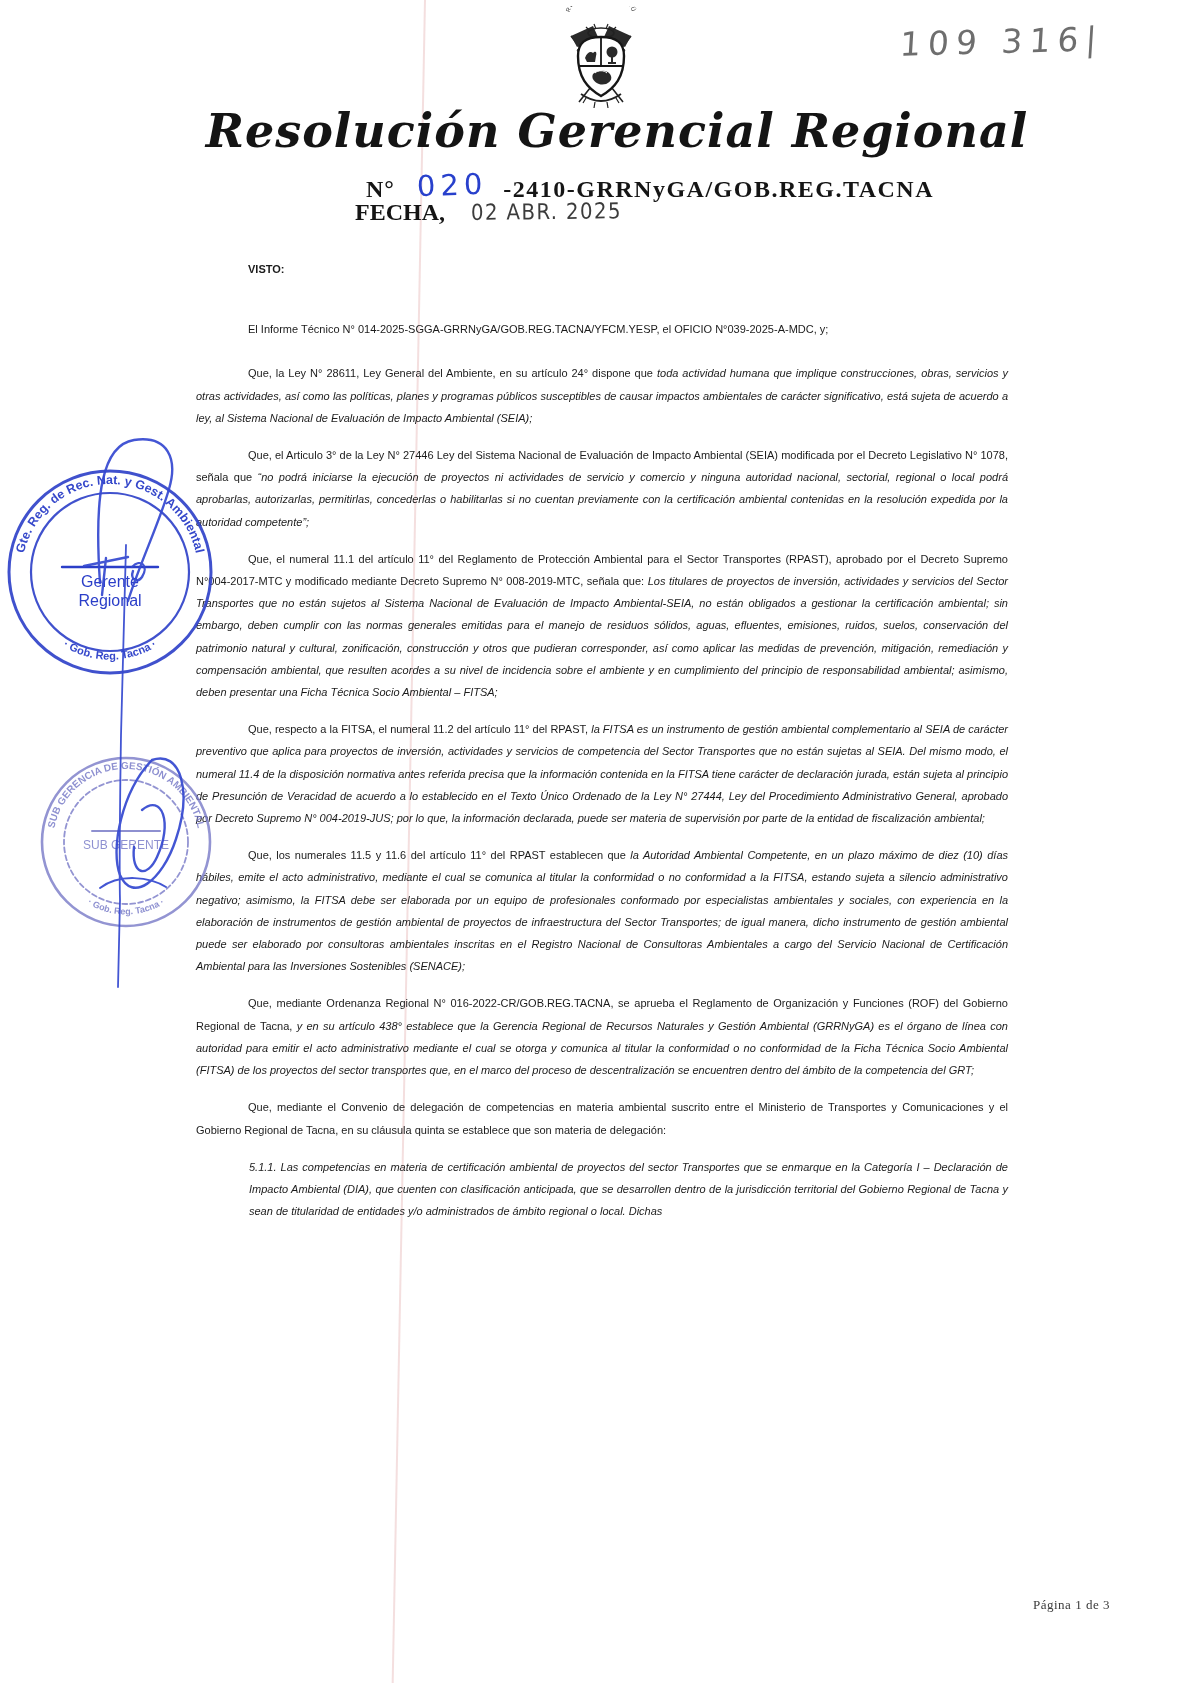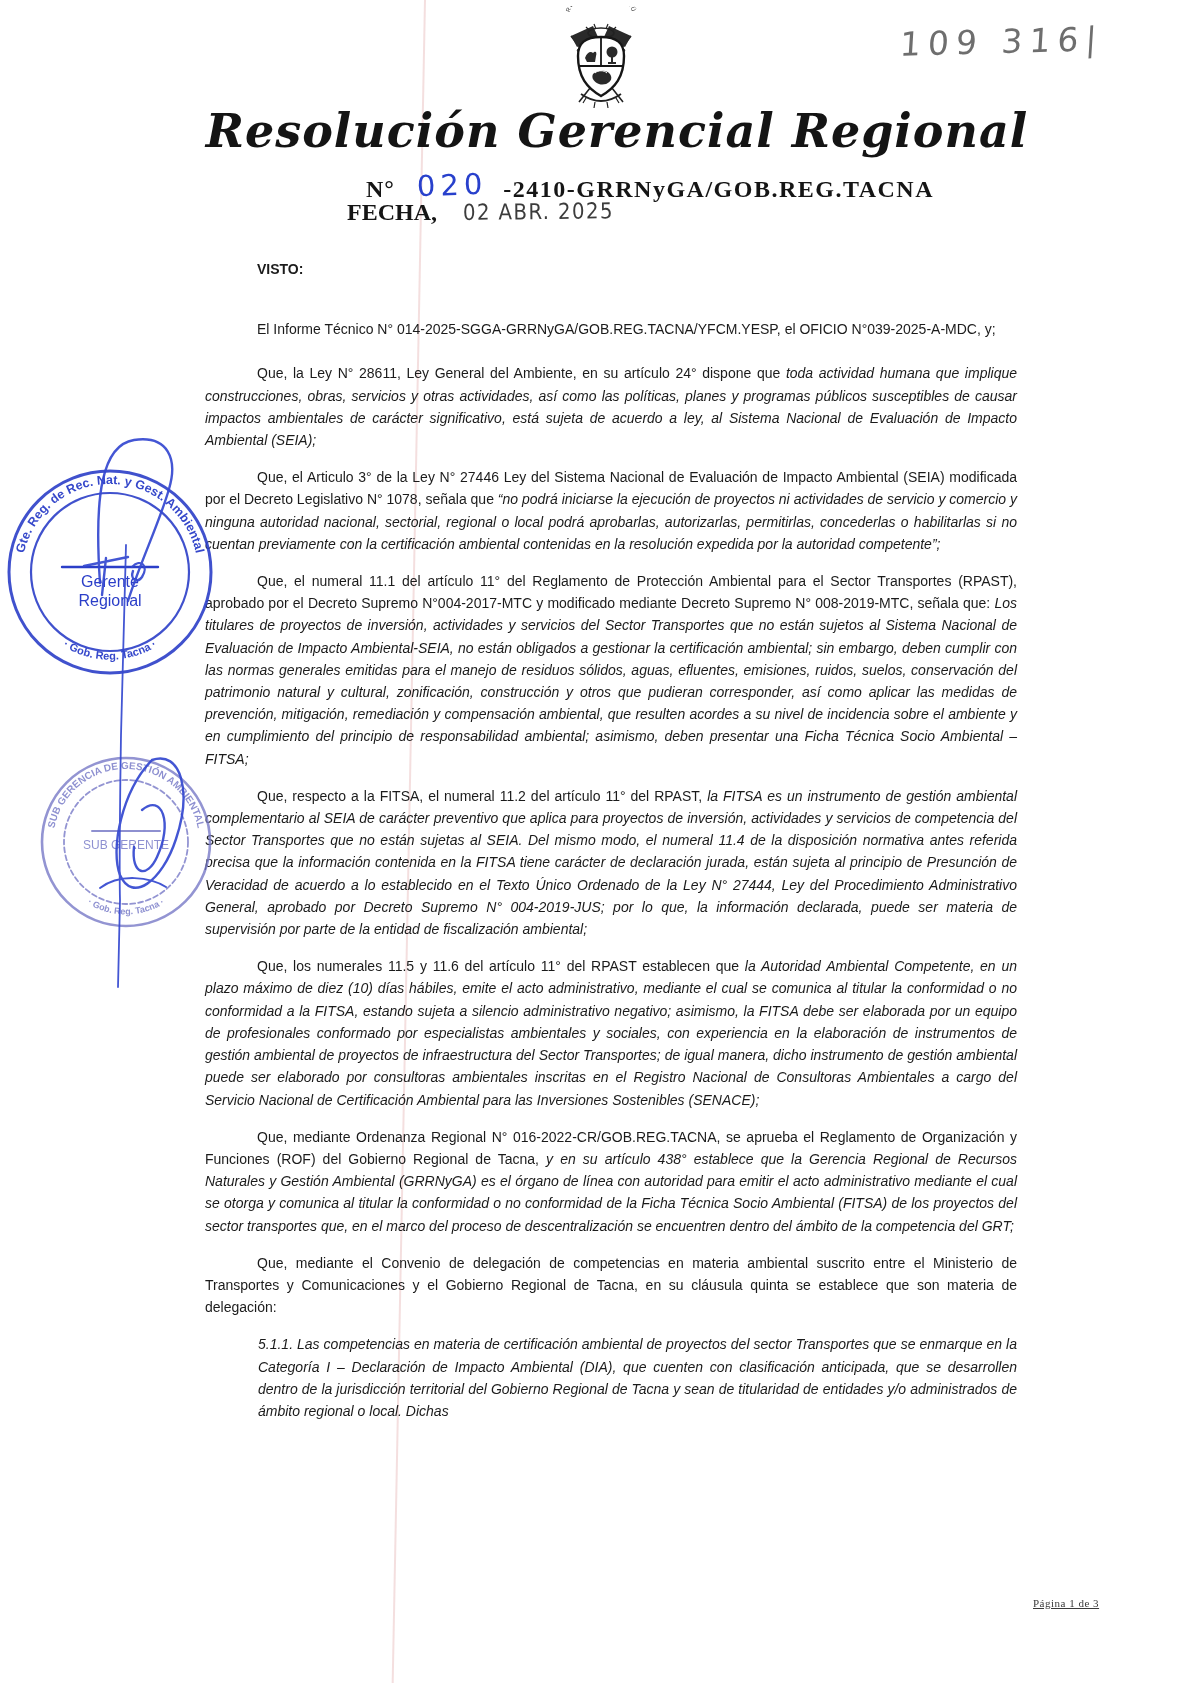--- a/index.html
+++ b/index.html
@@ -32,46 +32,46 @@
     font-family:"Liberation Serif",serif;font-weight:bold;font-size:24px;color:#151515;
   }
   .number-line .num-prefix{letter-spacing:1px;}
   .hand-ink{
     display:inline-block;margin:0 16px 0 22px;
     font-family:"DejaVu Sans",sans-serif;font-weight:400;font-size:29px;
     color:#2840cc;letter-spacing:5px;transform:rotate(-2deg) translateY(-2px);
   }
   .num-suffix{letter-spacing:1.5px;}
   .fecha-line{
-    position:absolute;left:347px;top:199px;white-space:nowrap;
+    position:absolute;left:355px;top:199px;white-space:nowrap;
     font-family:"Liberation Serif",serif;font-weight:bold;font-size:24px;color:#151515;
   }
   .date-stamp{
     display:inline-block;margin-left:26px;
     font-family:"DejaVu Sans",sans-serif;font-weight:500;font-size:22px;color:#222;
     letter-spacing:1.5px;transform:scaleX(.9) rotate(-.6deg);transform-origin:left center;
     opacity:.88;
   }
   
   .body-text{
-    position:absolute;left:205px;top:258px;width:812px;
-    font-size:14px;line-height:22.2px;text-align:justify;color:#1b1b1b;
+    position:absolute;left:196px;top:258px;width:812px;
+    font-size:11px;line-height:22.2px;text-align:justify;color:#1b1b1b;
   }
   .sec-label{font-weight:bold;text-indent:52px;margin:0 0 20px 0;}
   .sec-label.considerando{margin-bottom:16px;}
   .para{margin:0 0 15px 0;text-indent:52px;}
   .para .it{font-style:italic;}
   .para.indented{margin-left:53px;text-indent:0;font-style:italic;margin-top:8px;}
   .visto-para{margin-bottom:22px;margin-top:38px;}
   
   .stamps{position:absolute;left:0;top:425px;width:245px;height:585px;pointer-events:none;}
   
   .footer{
     position:absolute;left:1033px;top:1597px;
-    font-family:"Liberation Serif",serif;font-size:11px;color:#3a3a3a;letter-spacing:.5px;text-decoration:underline;
+    font-family:"Liberation Serif",serif;font-size:13px;color:#3a3a3a;letter-spacing:.5px;
   }
 </style>
 </head>
 <body>
 
 <div class="page">
 
   <div class="fold-line"></div>
 
   <svg class="coat" viewBox="0 0 100 112">

